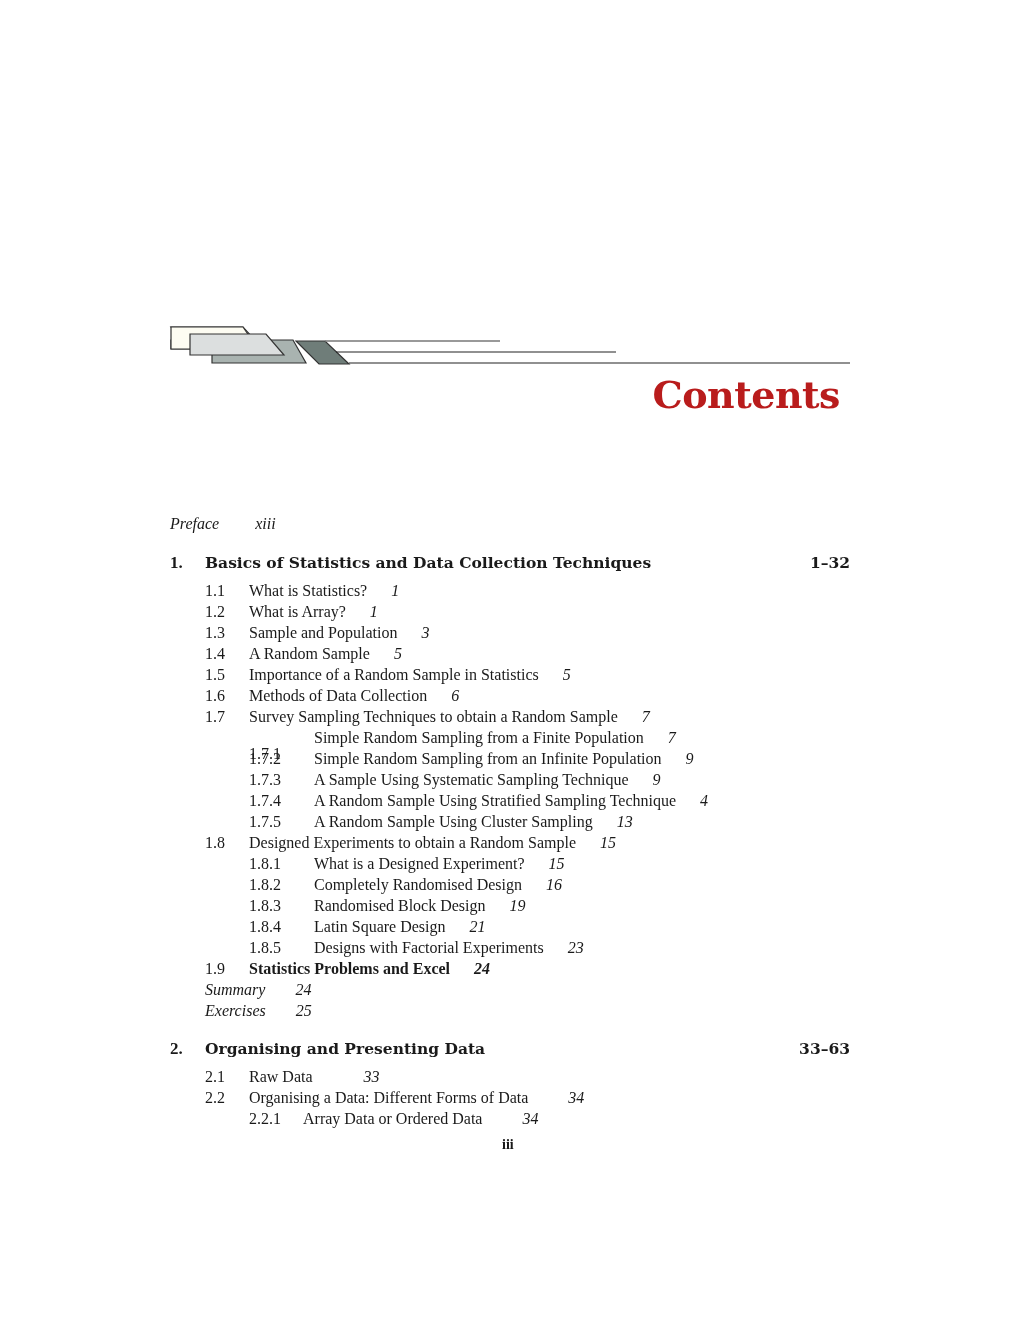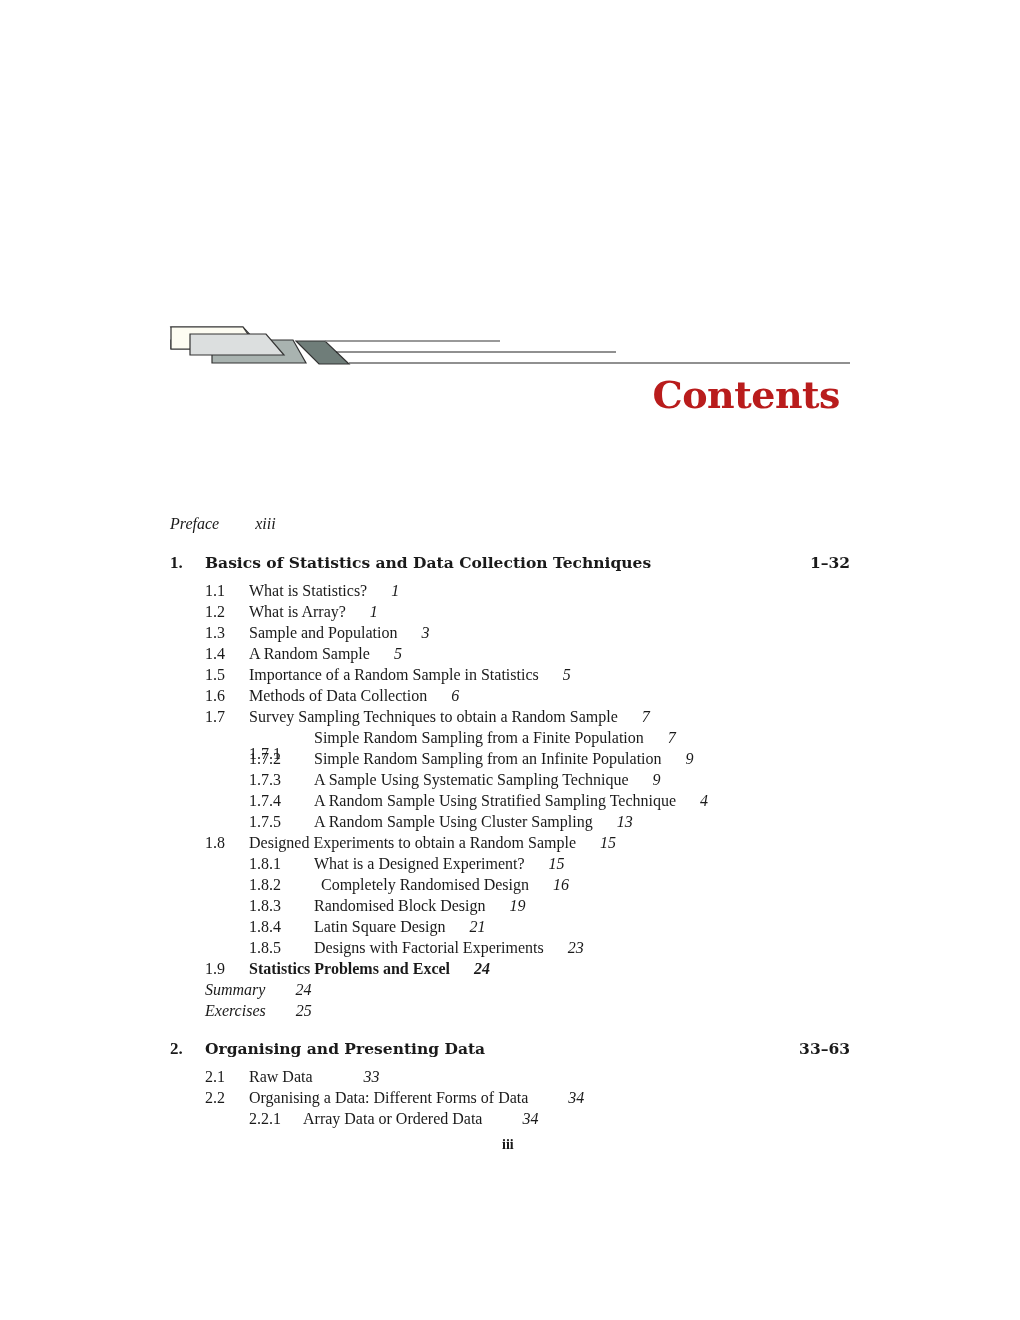--- a/index.html
+++ b/index.html
@@ -98,21 +98,21 @@
   <div class="row" style="left:205px; top:833px;">
     <span class="num" style="left:0;">1.8</span>
     <span class="txt" style="left:44px;"><span>Designed Experiments to obtain a Random Sample</span><span class="pg">15</span></span>
   </div>
   <div class="row" style="left:249px; top:854px;">
     <span class="num" style="left:0;">1.8.1</span>
     <span class="txt" style="left:65px;"><span>What is a Designed Experiment?</span><span class="pg">15</span></span>
   </div>
   <div class="row" style="left:249px; top:875px;">
     <span class="num" style="left:0;">1.8.2</span>
-    <span class="txt" style="left:72px;"><span>Completely Randomised Design</span><span class="pg">16</span></span>
+    <span class="txt" style="left:65px;"><span>Completely Randomised Design</span><span class="pg">16</span></span>
   </div>
   <div class="row" style="left:249px; top:896px;">
     <span class="num" style="left:0;">1.8.3</span>
     <span class="txt" style="left:65px;"><span>Randomised Block Design</span><span class="pg">19</span></span>
   </div>
   <div class="row" style="left:249px; top:917px;">
     <span class="num" style="left:0;">1.8.4</span>
     <span class="txt" style="left:65px;"><span>Latin Square Design</span><span class="pg">21</span></span>
   </div>
   <div class="row" style="left:249px; top:938px;">

